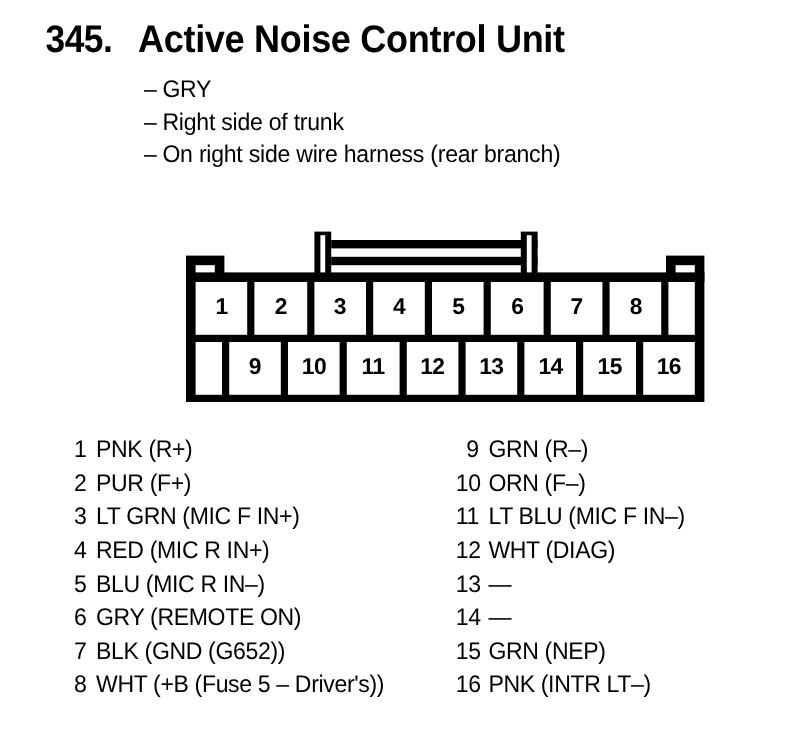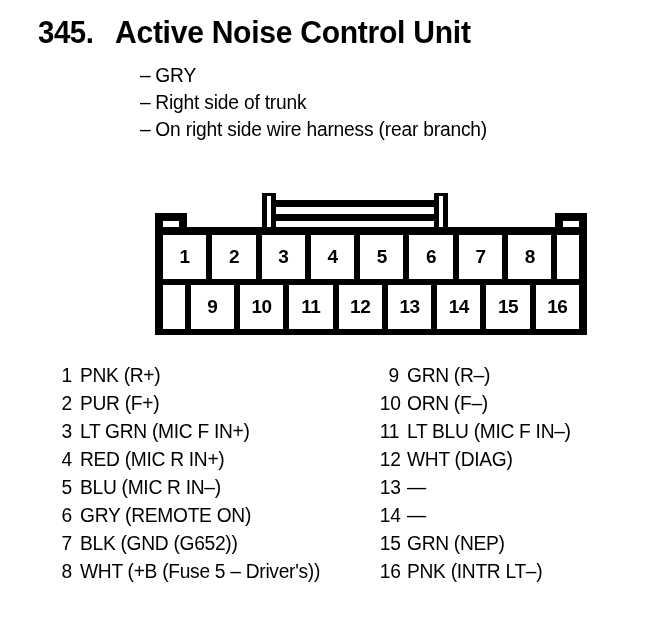--- a/index.html
+++ b/index.html
@@ -44,21 +44,21 @@
     font-size: 32px;
     font-weight: bold;
     margin-left: 17px;
     letter-spacing: -0.3px;
     transform: scaleX(0.94);
     transform-origin: left center;
   }
 
   .bullets {
     position: absolute;
-    left: 140px;
+    left: 120px;
     top: 62px;
     width: 520px;
   }
   .bullet {
     font-size: 20px;
     line-height: 27px;
     white-space: nowrap;
     letter-spacing: -0.2px;
     transform: scaleX(0.96);
     transform-origin: left center;

